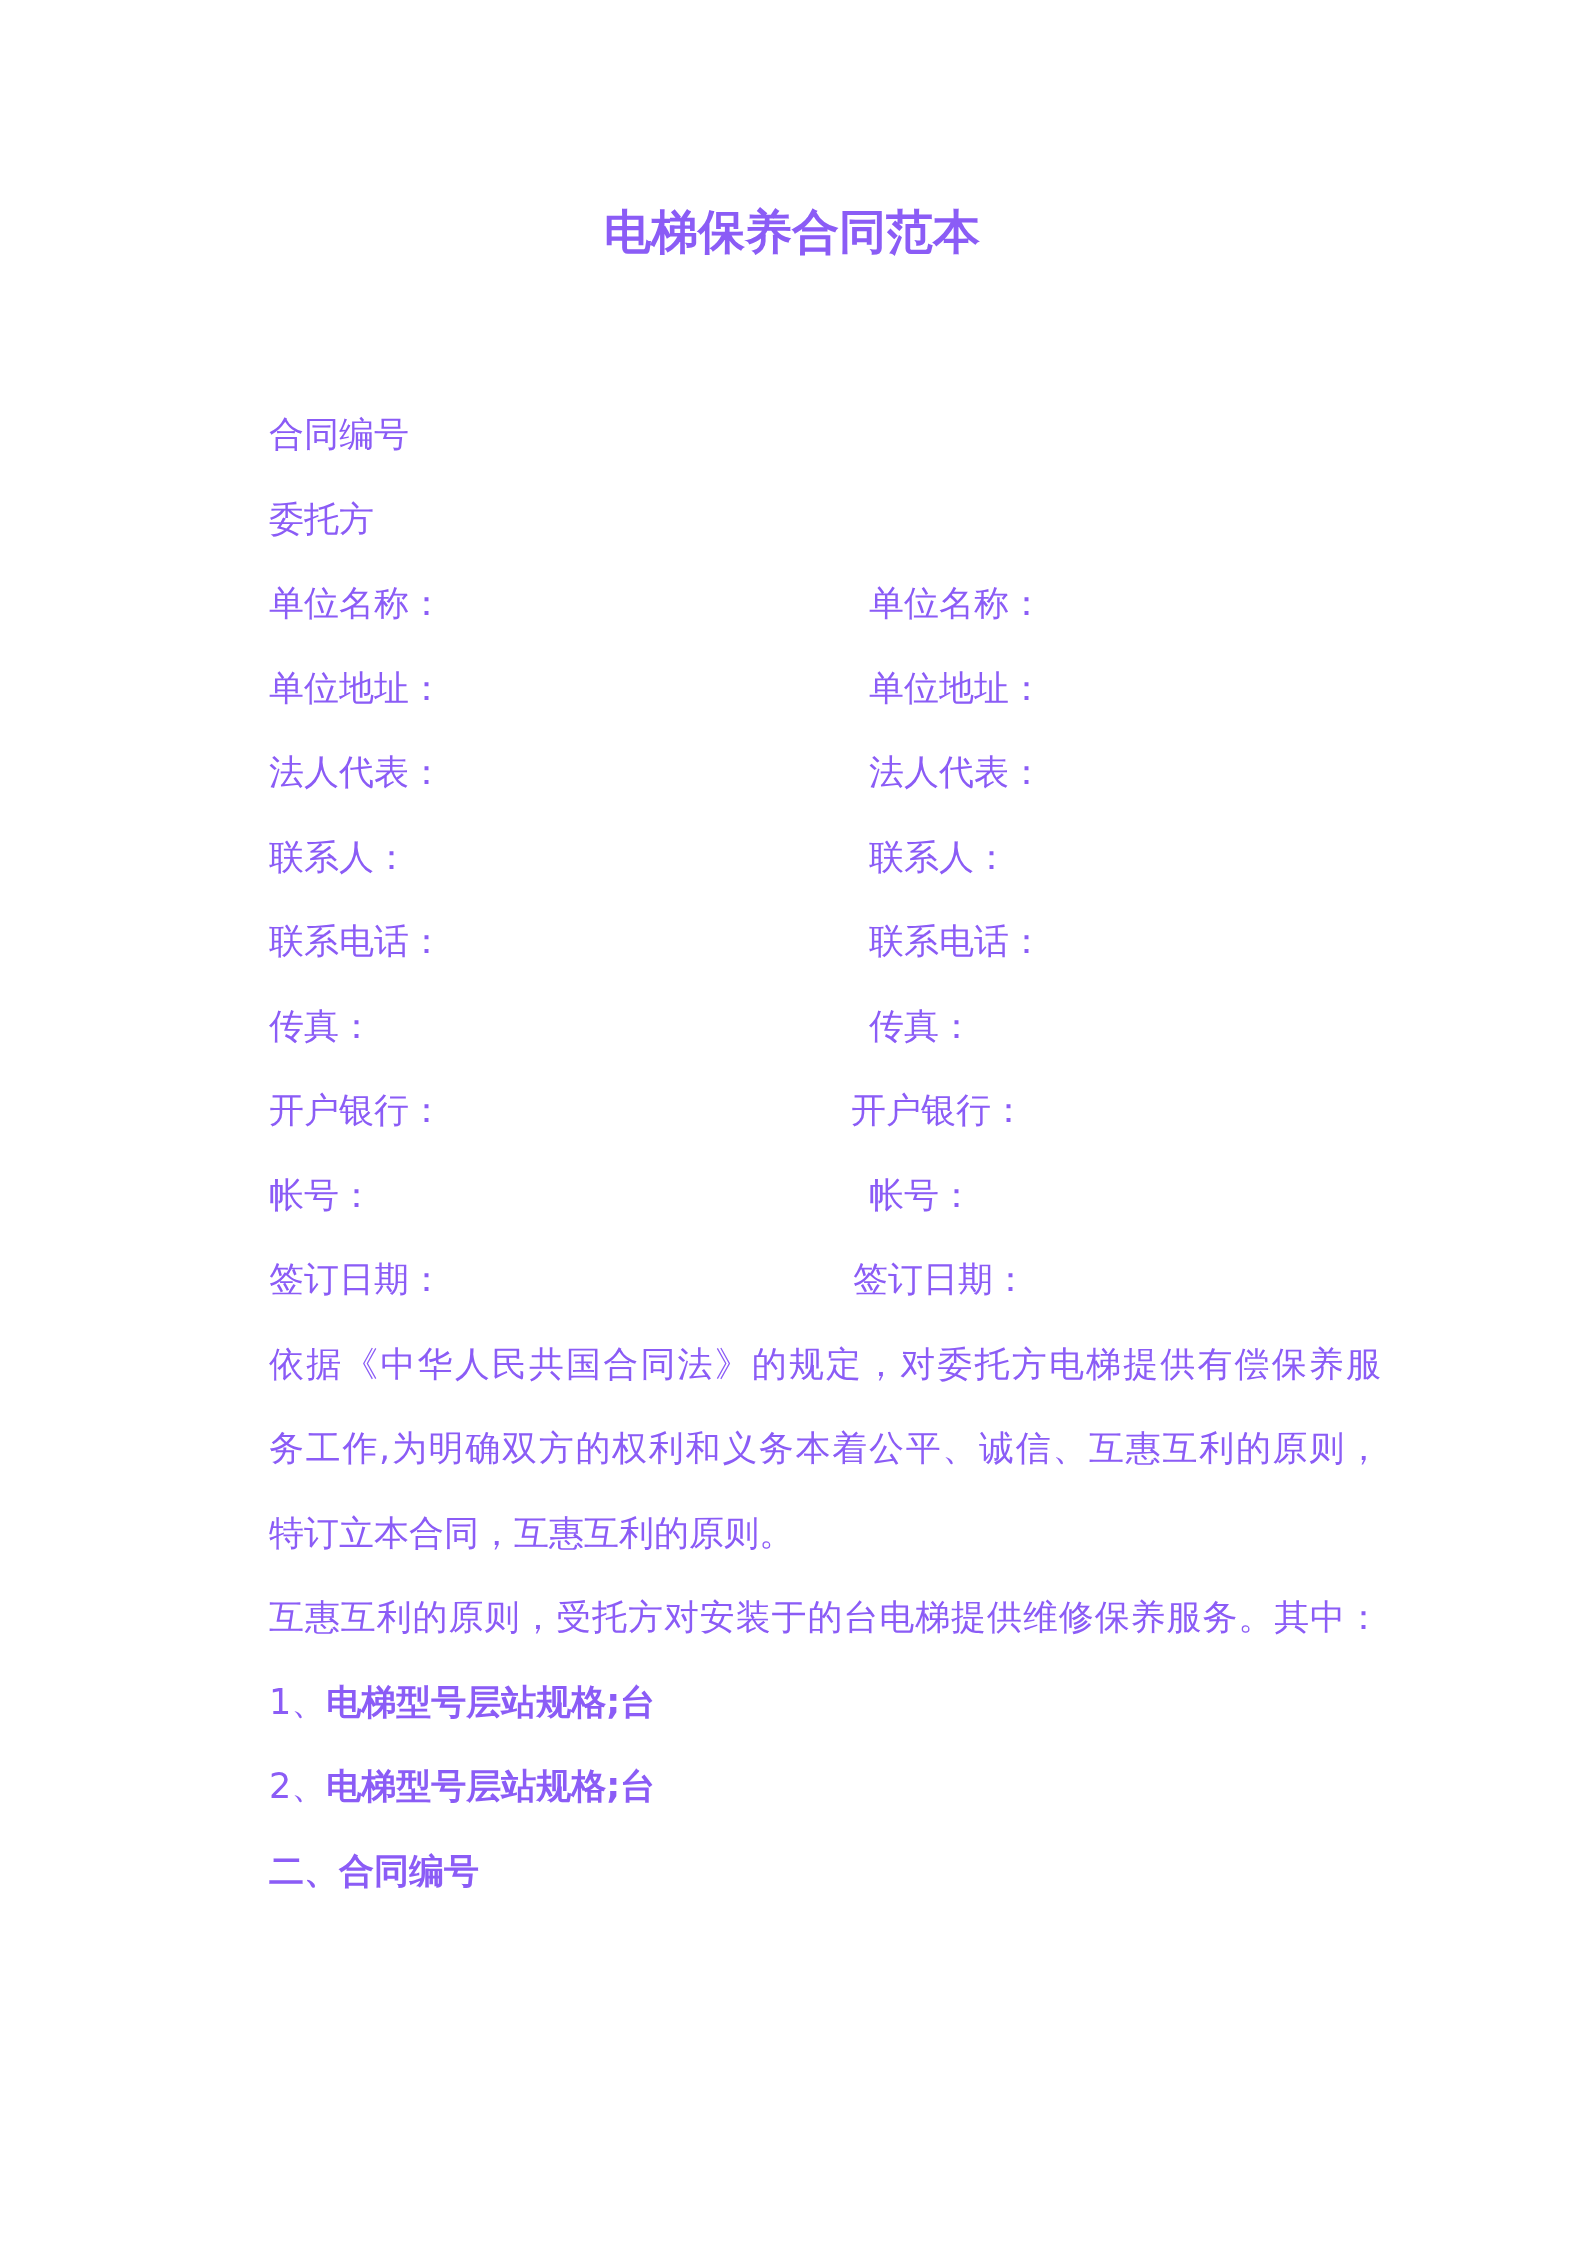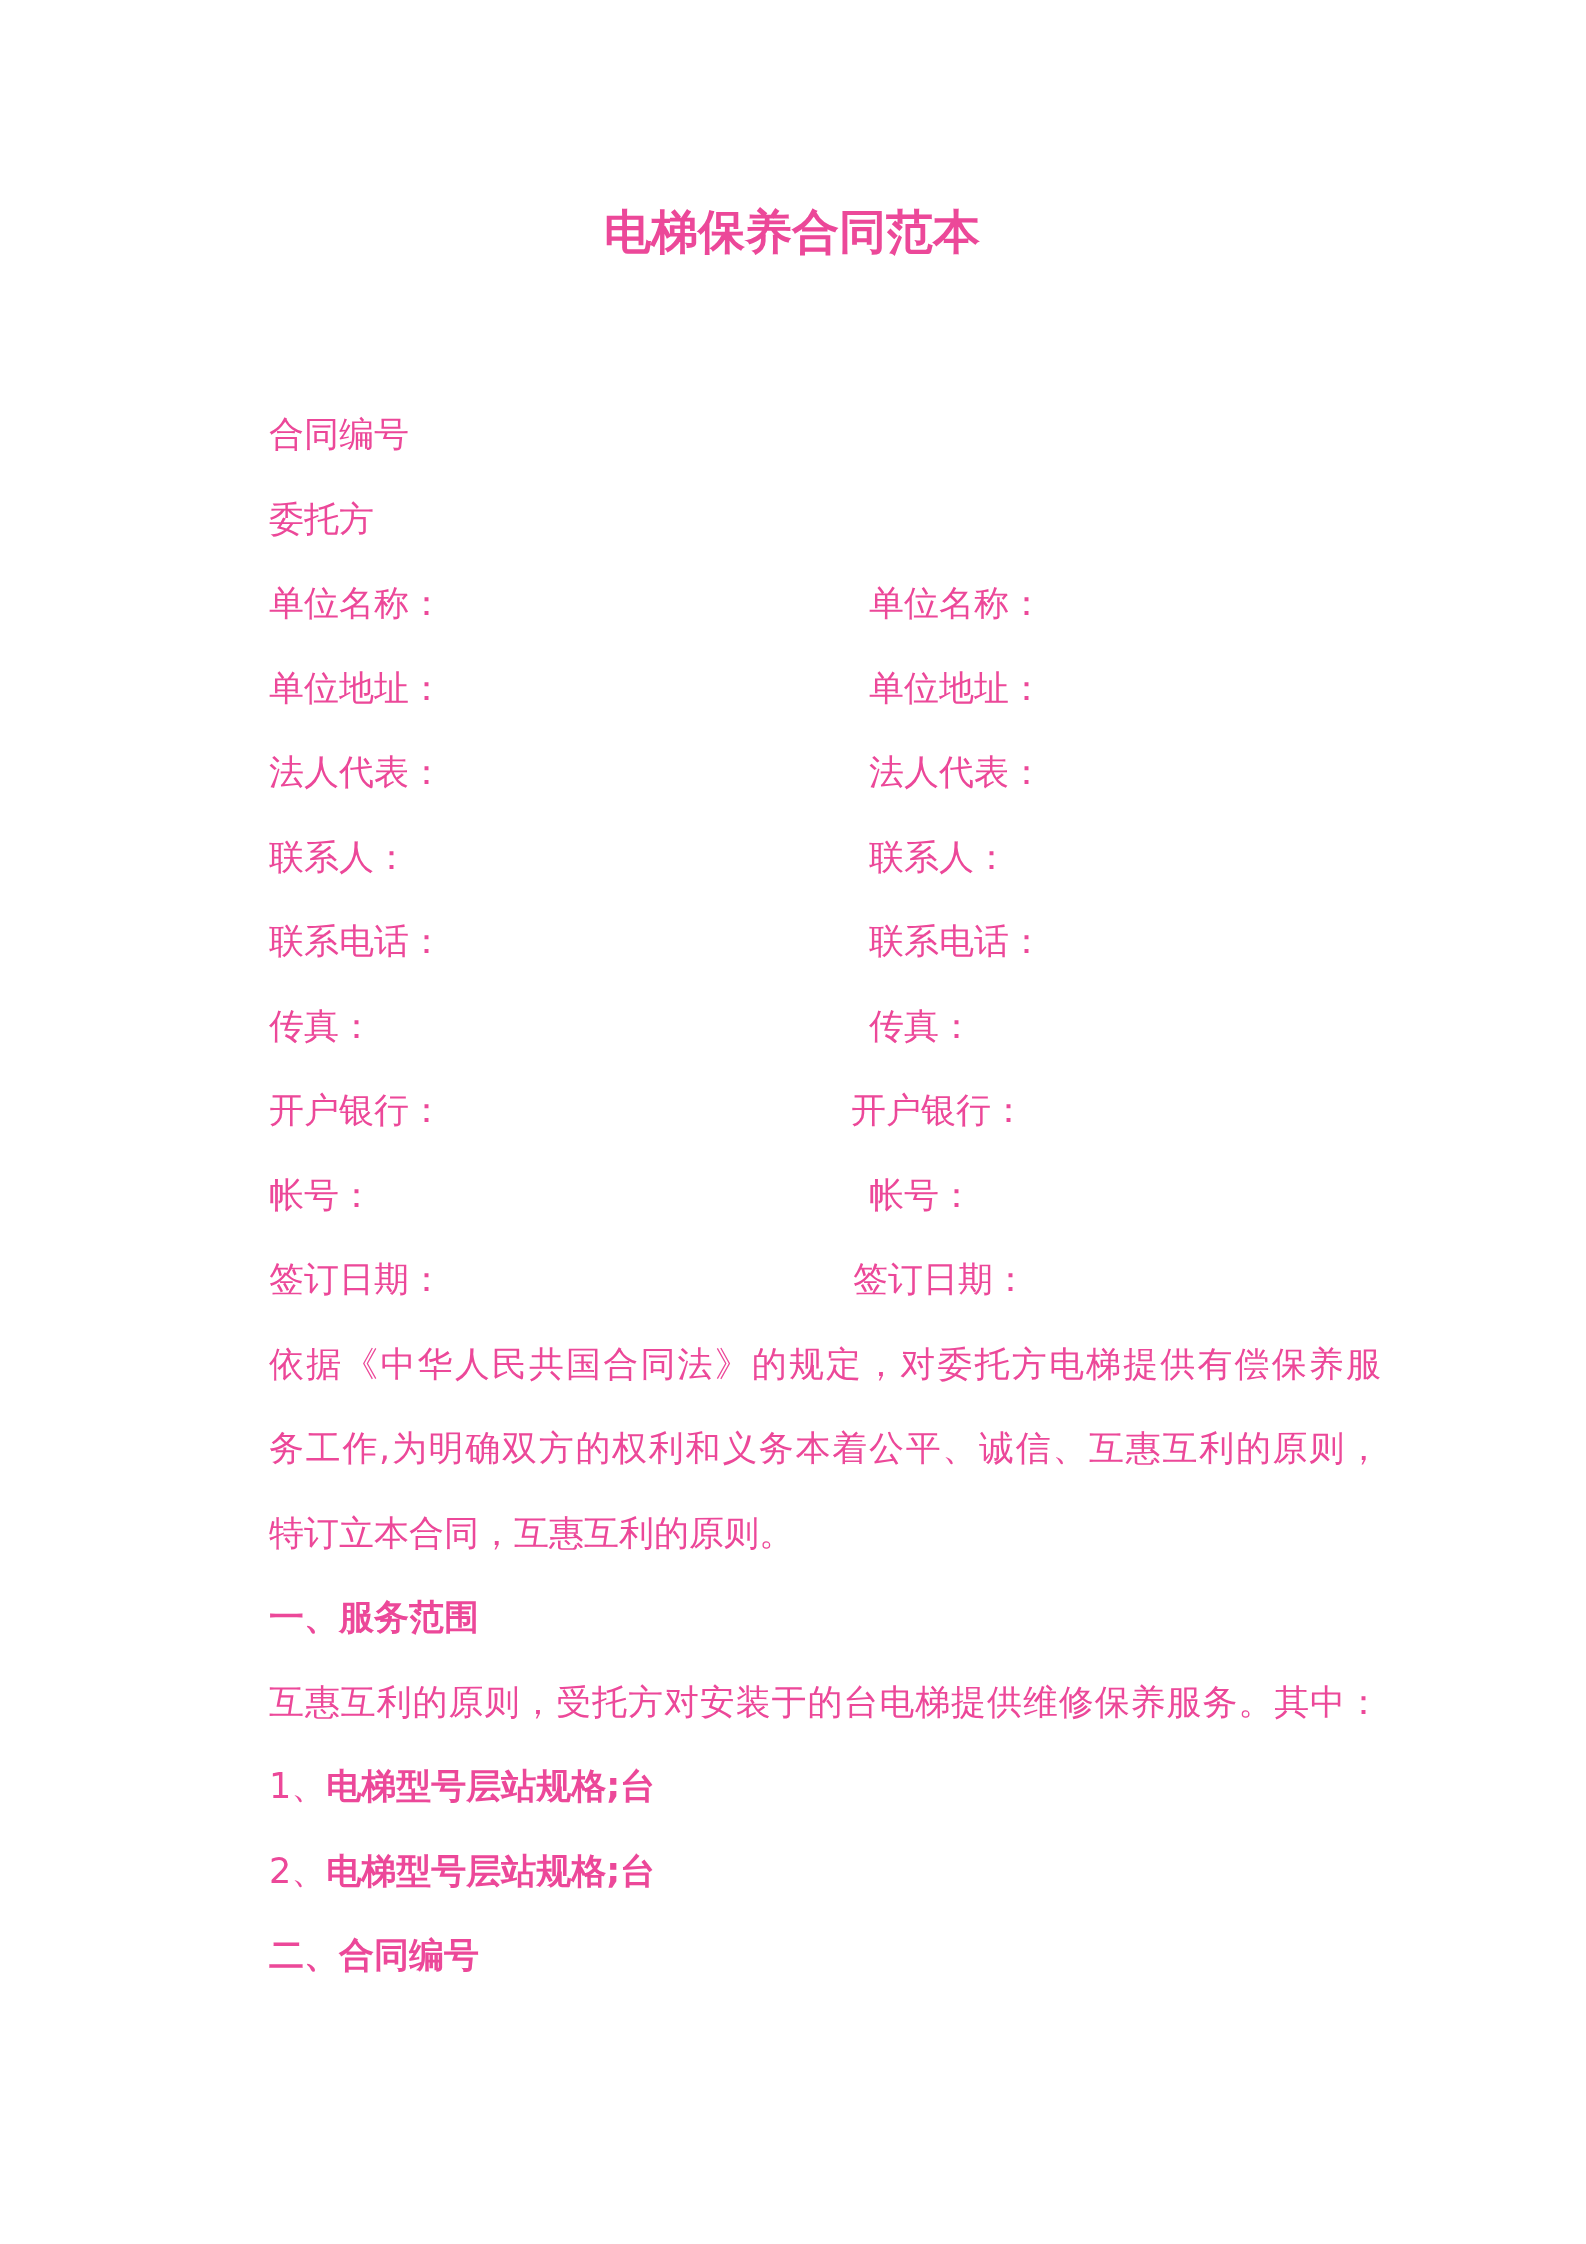--- a/index.html
+++ b/index.html
@@ -7,21 +7,21 @@
     padding: 0;
     background: #ffffff;
   }
   .page {
     position: relative;
     width: 1584px;
     height: 2244px;
     background: #ffffff;
     overflow: hidden;
     font-family: "DejaVu Sans", "Liberation Sans", sans-serif;
-    color: #ec4899;
+    color: #8b5cf6;
   }
   .doc-title {
     position: absolute;
     top: 190px;
     left: 0;
     width: 100%;
     height: 84px;
     line-height: 84px;
     text-align: center;
     font-size: 47px;
@@ -121,21 +121,20 @@
 
     <div class="pair row-date">
       <span class="cell-left">签订日期：</span>
       <span class="cell-right">签订日期：</span>
     </div>
 
     <p class="ln justify">依据《中华人民共国合同法》的规定，对委托方电梯提供有偿保养服</p>
     <p class="ln justify">务工作,为明确双方的权利和义务本着公平、诚信、互惠互利的原则，</p>
     <p class="ln">特订立本合同，互惠互利的原则。</p>
 
-    <p class="ln bold">一、服务范围</p>
 
     <p class="ln justify">互惠互利的原则，受托方对安装于的台电梯提供维修保养服务。其中：</p>
 
     <p class="ln"><span class="item-num">1、</span><span class="item-text">电梯型号层站规格;台</span></p>
 
     <p class="ln"><span class="item-num">2、</span><span class="item-text">电梯型号层站规格;台</span></p>
 
     <p class="ln bold">二、合同编号</p>
 
   </div>

